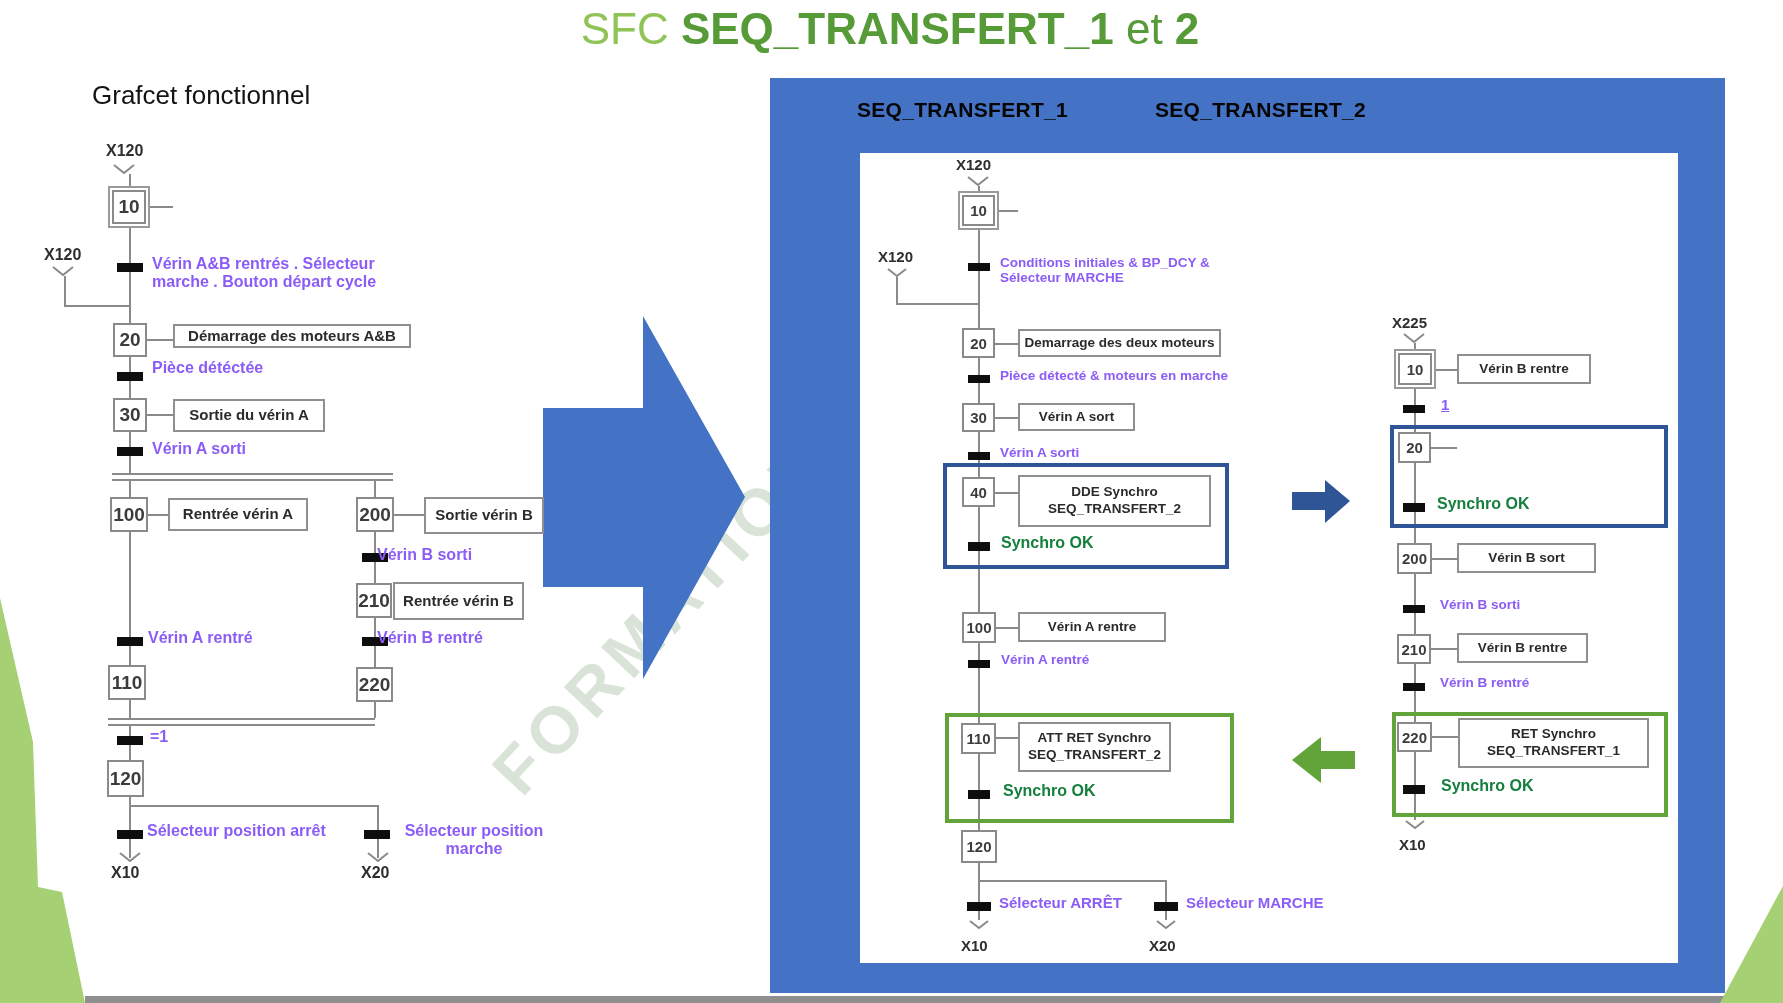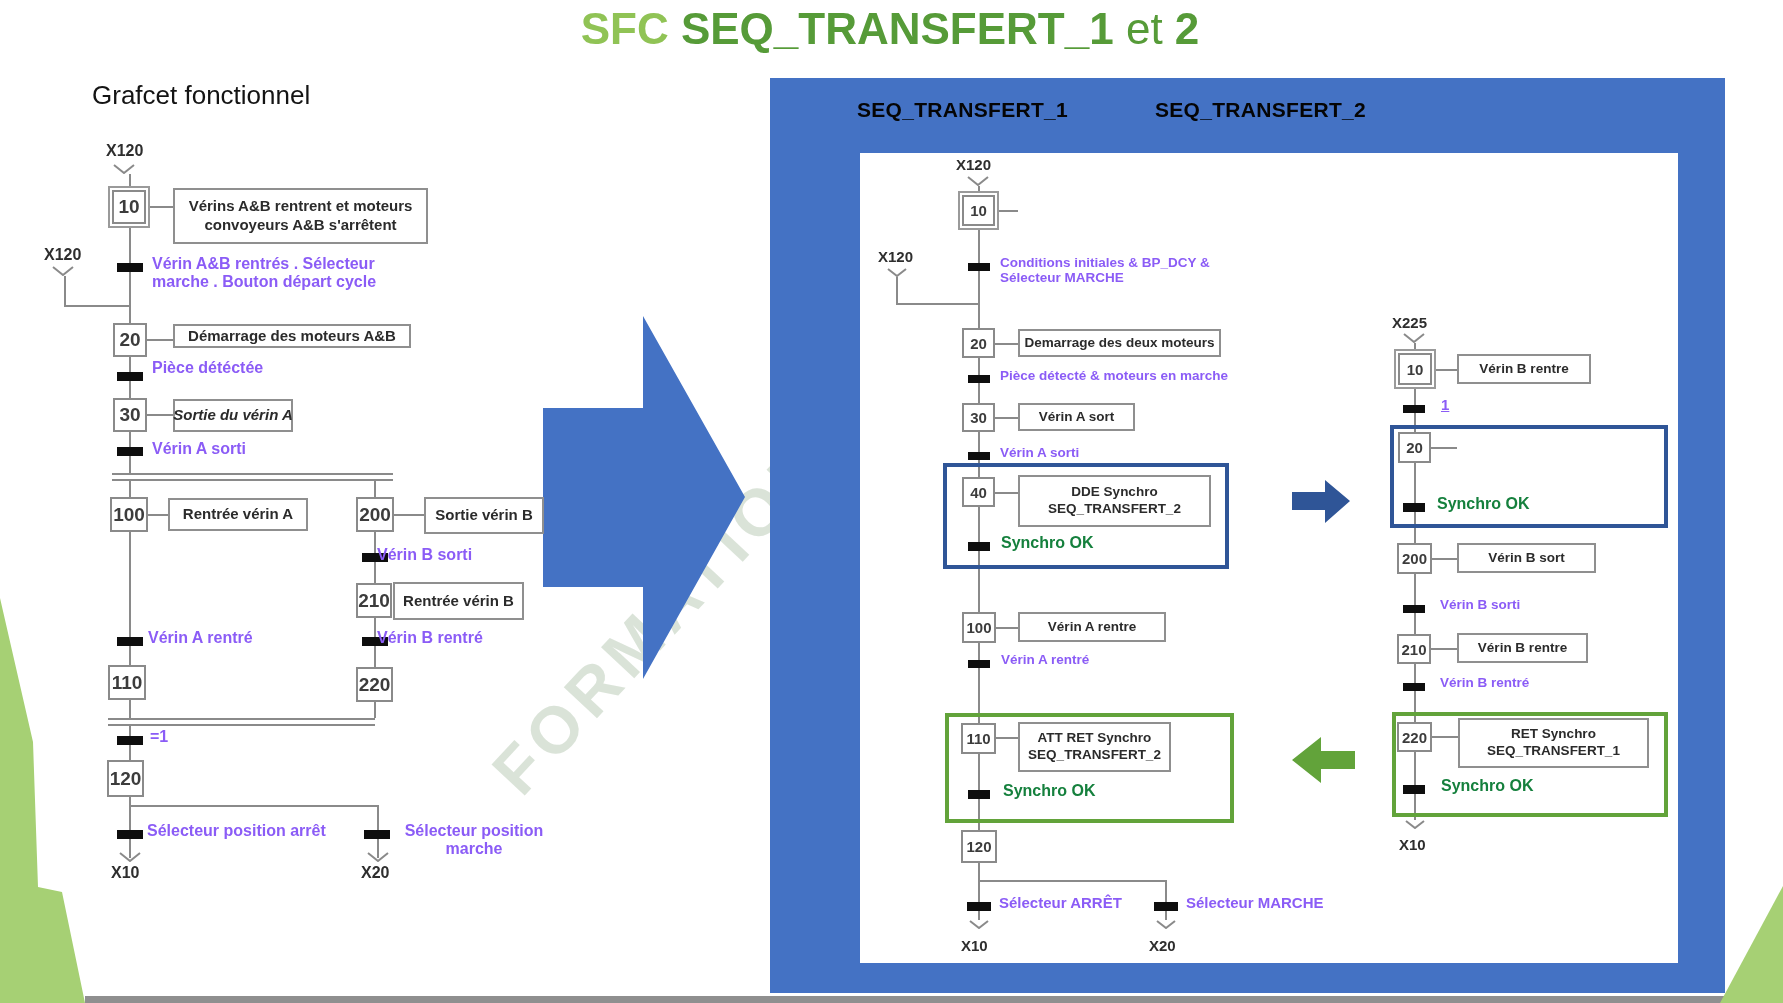--- a/index.html
+++ b/index.html
@@ -34,21 +34,21 @@
   
   .hibox{box-sizing:border-box;background:transparent;z-index:4;}
   .hiblue{border:4px solid #2F5597;}
   .higreen{border:4px solid #62A33A;}
   
   #panel{background:#4472C4;z-index:2;}
   #interior{background:#fff;}
   .hdr{color:#050505;font-size:21px;font-weight:600;letter-spacing:.3px;z-index:3;}
   
   #title{left:380px;top:4px;width:1020px;text-align:center;font-size:44px;z-index:8;}
-  #title .t-sfc{color:#90C355;font-weight:700;}
+  #title .t-sfc{color:#90C355;font-weight:400;}
   #title .t-main{color:#569B38;font-weight:800;}
   #title .t-et{color:#569B38;font-weight:500;}
   #title .t-2{color:#569B38;font-weight:800;}
   #heading{left:92px;top:80px;font-size:26px;color:#141414;z-index:3;}
   
   #wm{left:505px;top:745px;transform:rotate(-47deg);transform-origin:left center;
       font-size:66px;font-weight:700;letter-spacing:7px;color:rgba(188,204,184,0.55);z-index:1;white-space:nowrap;}
   svg{display:block;}
   .z3{z-index:3;}
 </style>
@@ -69,21 +69,20 @@
   <div id="heading" class="abs">Grafcet fonctionnel</div>
 
   <div class="abs xl xlL z3" style="left:106px;top:142px;">X120</div>
   <svg class="abs z3" style="left:113px;top:164px;" width="22" height="10">
       <polyline points="1,1 11,9 21,1" fill="none" stroke="#8a8a8a" stroke-width="2"></polyline>
     </svg>
   <div class="abs vl z3" style="left:129px;top:174px;height:16px;"></div>
 
   <div class="abs step stepL init" style="left:112px;top:190px;width:34px;height:34px;">10</div>
   <div class="abs hl z3" style="left:147px;top:206px;width:26px;"></div>
-  <div class="abs act actL" style="left:173px;top:188px;width:255px;height:56px;">Vérins A&amp;B rentrent et moteurs convoyeurs A&amp;B s'arrêtent</div>
   <div class="abs vl z3" style="left:129px;top:224px;height:99px;"></div>
 
   <div class="abs xl xlL z3" style="left:44px;top:246px;">X120</div>
   <svg class="abs z3" style="left:52px;top:266px;" width="22" height="10">
       <polyline points="1,1 11,9 21,1" fill="none" stroke="#8a8a8a" stroke-width="2"></polyline>
     </svg>
   <div class="abs vl z3" style="left:64px;top:276px;height:29px;"></div>
   <div class="abs hl z3" style="left:64px;top:305px;width:67px;"></div>
 
   <div class="abs tbar" style="left:117px;top:263px;width:26px;height:9px;"></div>
@@ -92,21 +91,21 @@
   <div class="abs step stepL" style="left:113px;top:323px;width:34px;height:34px;">20</div>
   <div class="abs hl z3" style="left:147px;top:339px;width:26px;"></div>
   <div class="abs act actL nowrap" style="left:173px;top:324px;width:238px;height:24px;">Démarrage des moteurs A&amp;B</div>
   <div class="abs vl z3" style="left:129px;top:357px;height:41px;"></div>
 
   <div class="abs tbar" style="left:117px;top:372px;width:26px;height:9px;"></div>
   <div class="abs tl tlL nowrap" style="left:152px;top:359px;">Pièce détéctée</div>
 
   <div class="abs step stepL" style="left:113px;top:398px;width:34px;height:34px;">30</div>
   <div class="abs hl z3" style="left:147px;top:414px;width:26px;"></div>
-  <div class="abs act actL nowrap" style="left:173px;top:399px;width:120px;height:33px;font-style:italic;">Sortie du vérin A</div>
+  <div class="abs act actL nowrap" style="left:173px;top:399px;width:152px;height:33px;">Sortie du vérin A</div>
   <div class="abs vl z3" style="left:129px;top:432px;height:41px;"></div>
 
   <div class="abs tbar" style="left:117px;top:447px;width:26px;height:9px;"></div>
   <div class="abs tl tlL nowrap" style="left:152px;top:440px;">Vérin A sorti</div>
 
   <div class="abs dbl z3" style="left:112px;top:473px;width:281px;"></div>
   <div class="abs vl z3" style="left:129px;top:479px;height:18px;"></div>
   <div class="abs vl z3" style="left:374px;top:479px;height:18px;"></div>
 
   <div class="abs step stepL" style="left:110px;top:497px;width:38px;height:35px;">100</div>

